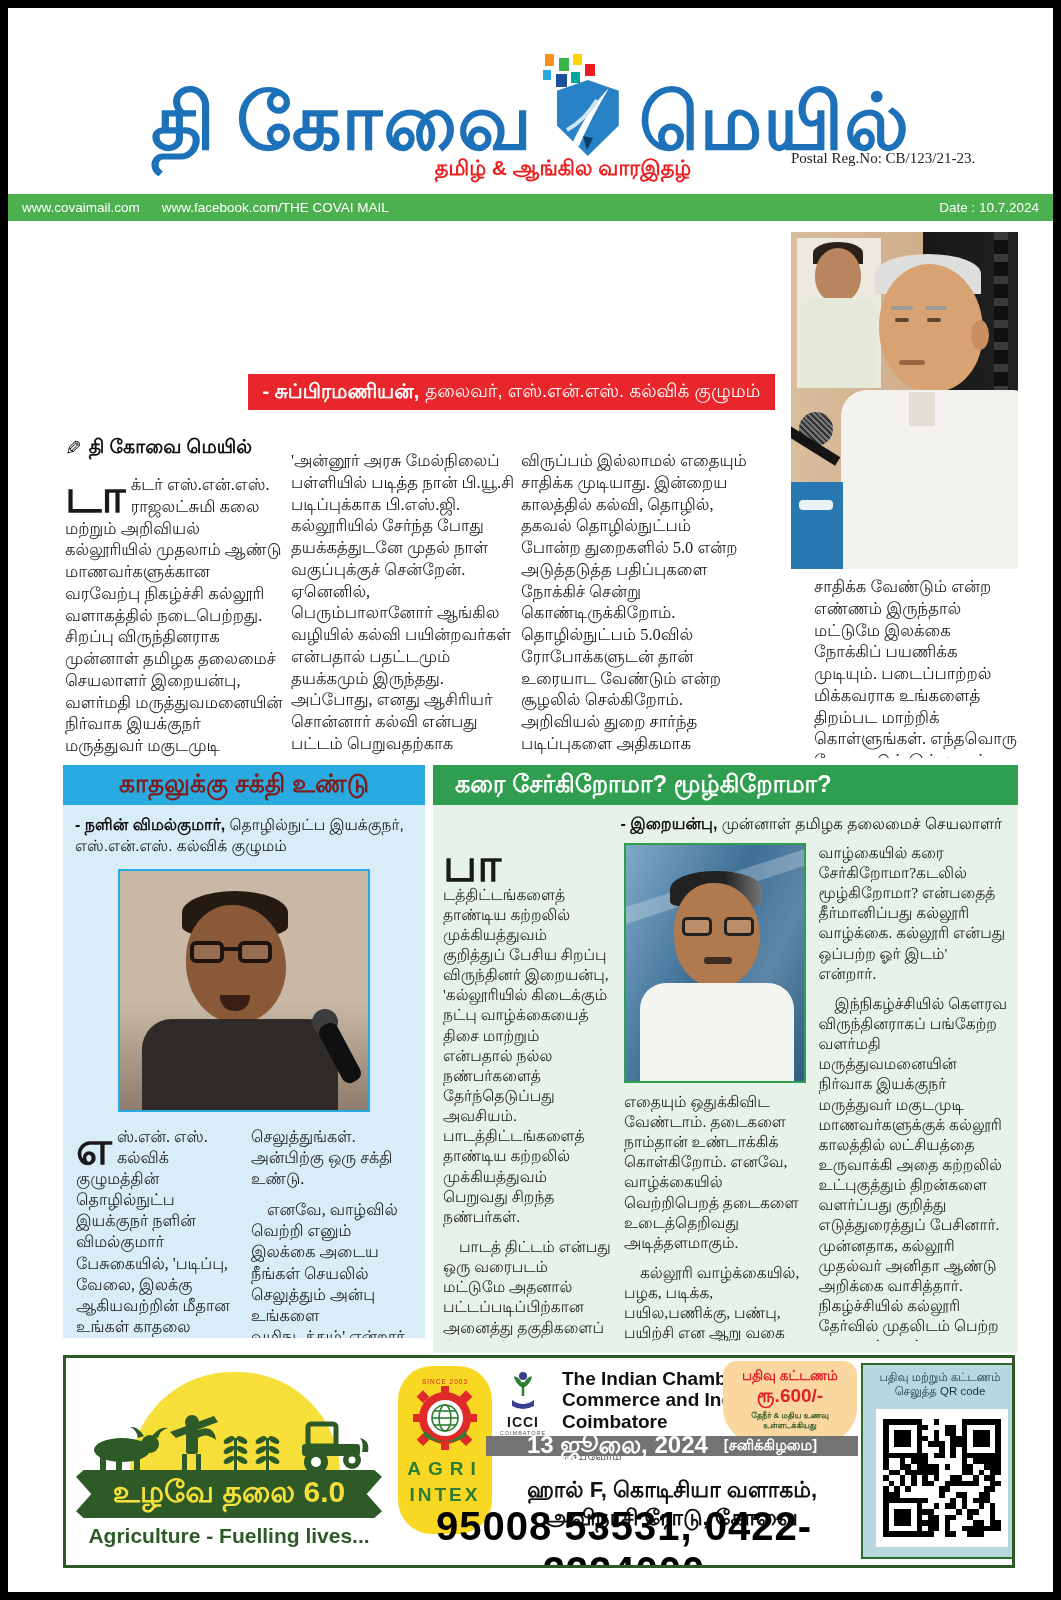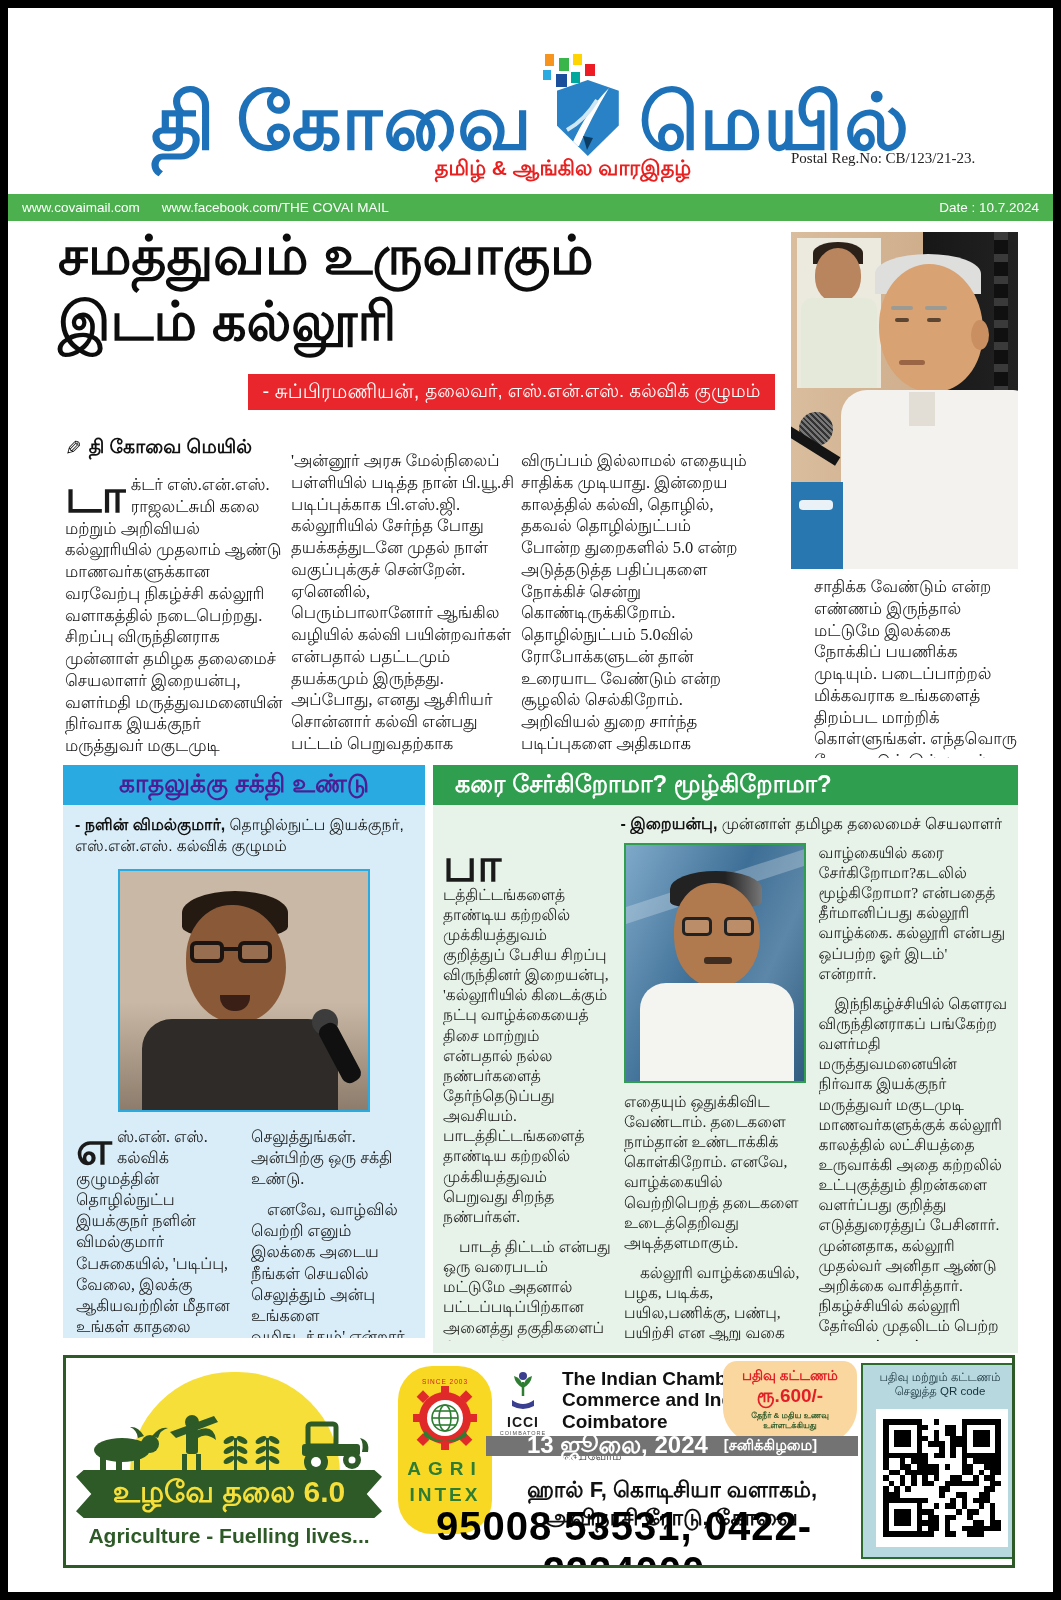--- a/index.html
+++ b/index.html
@@ -27,21 +27,21 @@
   
   #infobar { top:186px; left:0; right:0; height:27px; background:#4db04f; display:flex; align-items:center;
     justify-content:space-between; padding:0 14px; color:#fff; font-family:"Liberation Sans","DejaVu Sans",sans-serif; font-size:13.5px; }
   #infobar .links { display:flex; gap:22px; }
 
   
   #headline { top:214px; left:50px; width:730px; font-family:"Liberation Sans","DejaVu Sans",sans-serif;
     font-weight:800; font-size:54px; line-height:1.23; color:#0d0d0d; letter-spacing:0; }
   #credit-band { top:366px; left:240px; width:527px; height:36px; background:#e8262b; color:#fff; display:flex;
     align-items:center; justify-content:center; gap:6px; font-family:"Liberation Sans","DejaVu Sans",sans-serif; }
-  #credit-band .nm { font-weight:normal; font-size:20px; }
+  #credit-band .nm { font-weight:bold; font-size:20px; }
   #credit-band .rl { font-size:18.5px; }
 
   #lead-byline { top:428px; left:57px; display:flex; align-items:center; gap:7px;
     font-family:"Liberation Sans","DejaVu Sans",sans-serif; font-weight:bold; font-size:19px; color:#111; }
   #lead-byline .pen { font-size:20px; transform:scaleX(-1); display:inline-block; }
 
   .bodycol { font-size:16.5px; line-height:1.32; color:#1a1a1a; overflow:hidden; text-align:left; }
   .bodycol p { margin-bottom:10px; }
   .bodycol p.ind { text-indent:16px; }
   .dc { float:left; font-size:46px; line-height:.82; padding:4px 5px 0 0; font-weight:bold; }
@@ -65,21 +65,21 @@
   #main-photo .mouth { position:absolute; left:108px; top:128px; width:26px; height:5px; background:#9a6544; border-radius:3px; }
   #main-photo .shirt { position:absolute; left:50px; top:158px; width:190px; height:180px; background:#f3f2ef; border-radius:26px 18px 0 0; }
   #main-photo .collar { position:absolute; left:118px; top:160px; width:26px; height:34px; background:#e2ded6; }
   #main-photo .mic-head { position:absolute; left:8px; top:180px; width:34px; height:34px; border-radius:50%; background:repeating-linear-gradient(45deg,#777 0 2px,#333 2px 4px); }
   #main-photo .mic-rod { position:absolute; left:-18px; top:206px; width:70px; height:10px; background:#141414; transform:rotate(32deg); }
   #main-photo .blue-patch { position:absolute; left:0px; top:250px; width:52px; height:87px; background:#2877b0; }
   #main-photo .blue-mark { position:absolute; left:8px; top:268px; width:34px; height:10px; background:#eaf2f8; border-radius:4px; }
 
   
   #love-box { top:757px; left:55px; width:362px; height:573px; background:#d9edf8; overflow:hidden; }
-  .sec-head-blue { height:40px; background:#29abe2; color:#4c1d95; font-family:"Liberation Sans","DejaVu Sans",sans-serif;
+  .sec-head-blue { height:40px; background:#29abe2; color:#7f1d1d; font-family:"Liberation Sans","DejaVu Sans",sans-serif;
     font-weight:bold; font-size:25px; display:flex; align-items:center; justify-content:center; }
   .sub-byline { padding:9px 12px 0 12px; font-family:"Liberation Sans","DejaVu Sans",sans-serif; font-size:15.5px; color:#111; line-height:1.35; }
   .sub-byline b { font-size:16px; }
   #love-photo { position:relative; width:252px; height:243px; margin:12px auto 0 auto; border:2px solid #29abe2; overflow:hidden;
     background:linear-gradient(180deg,#c9b8a5 0 55%,#8d7c6b 100%); }
   #love-photo .head { position:absolute; left:66px; top:34px; width:100px; height:118px; background:#8a5a38; border-radius:46% 54% 48% 52%; }
   #love-photo .hair { position:absolute; left:62px; top:20px; width:106px; height:44px; background:#241a12; border-radius:50% 50% 20% 20%; }
   #love-photo .glass { position:absolute; width:34px; height:22px; border:4px solid #1c1410; border-radius:6px; background:rgba(255,255,255,.12); }
   #love-photo .bridge { position:absolute; left:104px; top:76px; width:14px; height:4px; background:#1c1410; }
   #love-photo .mouth { position:absolute; left:100px; top:124px; width:30px; height:16px; background:#3a1f16; border-radius:0 0 14px 14px; }
@@ -183,24 +183,20 @@
   <div class="abs" id="postal">Postal Reg.No: CB/123/21-23.</div>
 
   <div class="abs" id="infobar">
     <span class="links">
       <span>www.covaimail.com</span>
       <span>www.facebook.com/THE COVAI MAIL</span>
     </span>
     <span>Date : 10.7.2024</span>
   </div>
 
-  <div class="abs" id="headline">
-    <div>சமத்துவம் உருவாகும்</div>
-    <div>இடம் கல்லூரி</div>
-  </div>
 
   <div class="abs" id="credit-band">
     <span class="nm">- சுப்பிரமணியன்,</span>
     <span class="rl">தலைவர், எஸ்.என்.எஸ். கல்விக் குழுமம்</span>
   </div>
 
   <div class="abs" id="main-photo">
     <div class="bg-face"></div>
     <div class="bg-hair"></div>
     <div class="bg-head"></div>

